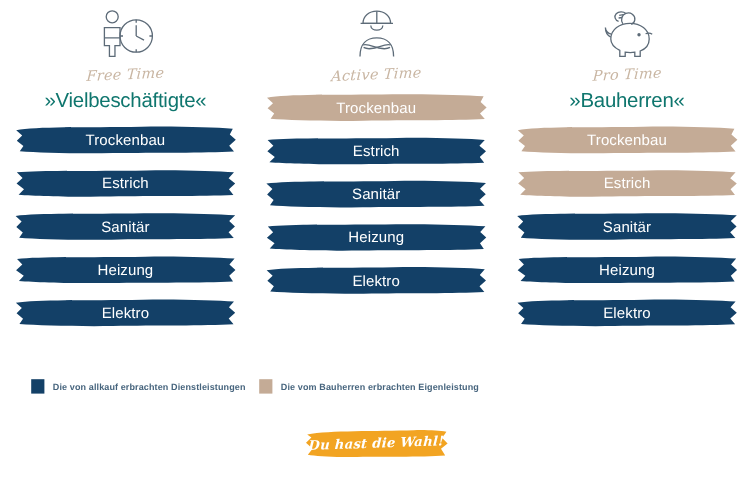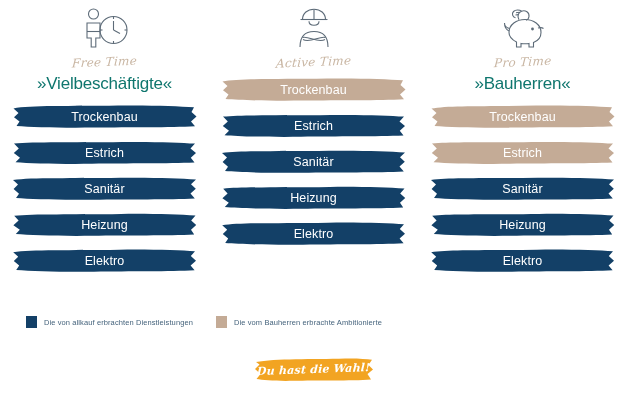--- a/index.html
+++ b/index.html
@@ -114,20 +114,21 @@
   .legend-item.first{width:190px;}
   .swatch{
     width:11px;height:12px;
     margin-right:7px;
     flex:0 0 auto;
   }
   .legend-text{
     font-size:7.5px;
     color:#46647d;
     letter-spacing:0.1px;
+    font-weight:bold;
   }
 
   
   .cta-wrap{
     position:absolute;
     left:0;
     top:354px;
     width:627px;
     display:flex;
     justify-content:center;
@@ -329,21 +330,21 @@
 
   </div>
 
   <div class="legend">
     <div class="legend-item first">
       <span class="swatch" style="background:#134067;"></span>
       <span class="legend-text">Die von allkauf erbrachten Dienstleistungen</span>
     </div>
     <div class="legend-item">
       <span class="swatch" style="background:#c4ab96;"></span>
-      <span class="legend-text">Die vom Bauherren erbrachte Ambitionierte</span>
+      <span class="legend-text">Die vom Bauherren erbrachten Eigenleistung</span>
     </div>
   </div>
 
   <div class="cta-wrap">
     <div class="cta">
       <svg class="brush" viewBox="0 0 122 30" preserveAspectRatio="none">
         <path d="M3 8 C22 4.5, 60 5.5, 92 4.5 C104 4.2, 113 5, 119 5.8 L115.5 11 L120 15.5 L114.5 20 L118 25.5 C98 27, 64 26.2, 40 26.8 C24 27.2, 10 26.2, 3.5 25 L7.5 20 L2 15 L6.5 10.5 Z" fill="#f2a422"></path>
       </svg>
       <span class="cta-label">Du hast die Wahl!</span>
     </div>

